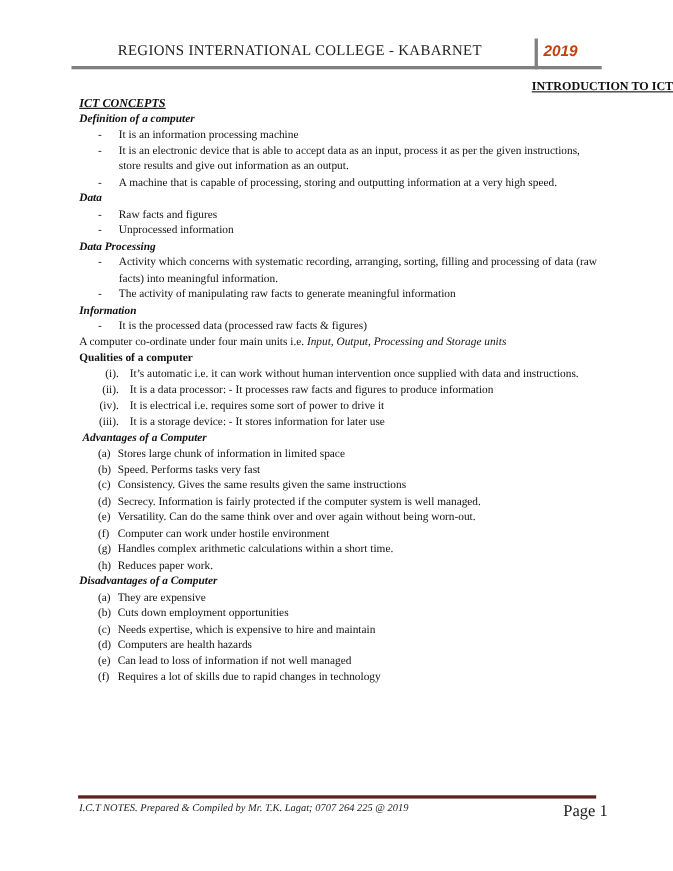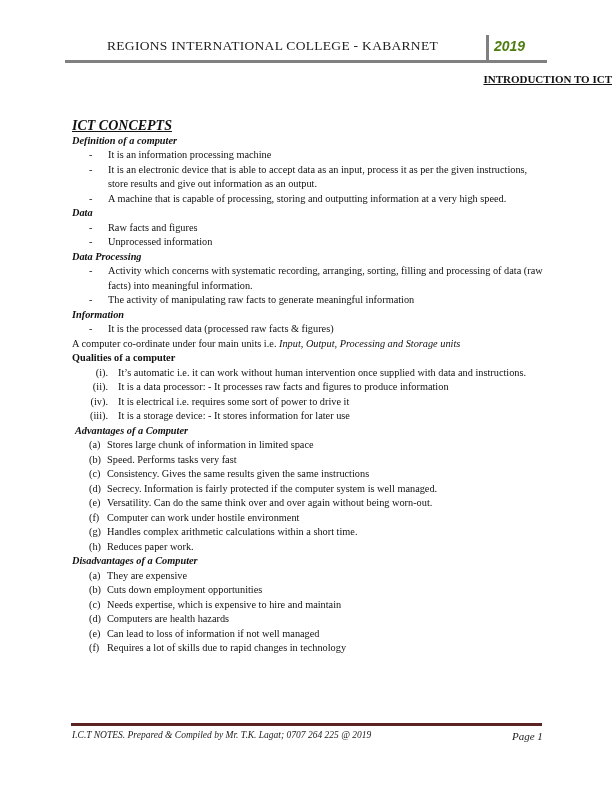--- a/index.html
+++ b/index.html
@@ -2,40 +2,40 @@
 <html><head>
 <meta charset="utf-8">
 <style>
   html, body { margin: 0; padding: 0; background: #ffffff; }
   body { width: 612px; height: 792px; position: relative; overflow: hidden;
          font-family: "Liberation Serif", serif; color: #111; }
   .hdr-title { position: absolute; left: 65px; width: 415px; top: 38px; text-align: center;
                font-family: "Liberation Serif", serif; font-size: 13.5px;
                letter-spacing: 0.3px; color: #222; }
   .hdr-year { position: absolute; left: 494px; top: 38px; font-family: "Liberation Sans", sans-serif;
-              font-style: italic; font-weight: bold; font-size: 14px; color: #4d7c0f; }
+              font-style: italic; font-weight: bold; font-size: 14px; color: #c2410c; }
   .hdr-vline { position: absolute; left: 486px; top: 35px; width: 3px; height: 28px; background: #808080; }
   .hdr-hline { position: absolute; left: 65px; top: 60px; width: 482px; height: 3px; background: #808080; }
   .doc-title { position: absolute; left: 0; width: 612px; top: 73px; text-align: right;
                font-weight: bold; font-size: 11px; text-decoration: underline; }
   .content { position: absolute; left: 72px; top: 87px; width: 475px; font-size: 10.3px; line-height: 14.5px; }
-  .h-main { font-weight: bold; font-style: italic; text-decoration: underline; font-size: 14px; margin-top: 32px; }
+  .h-main { font-weight: bold; font-style: italic; text-decoration: underline; font-size: 11px; }
   .h-sub { font-weight: bold; font-style: italic; font-family: Liberation Serif, serif; }
   .h-bold { font-weight: bold; }
   .dash-item { display: flex; padding-left: 17px; }
   .dash-item .m { width: 19px; flex: none; }
   .roman-item { display: flex; }
   .roman-item .m { width: 36px; flex: none; text-align: right; padding-right: 0; box-sizing: border-box; }
   .roman-item .t { padding-left: 10px; }
   .alpha-item { display: flex; padding-left: 17px; }
   .alpha-item .m { width: 18px; flex: none; }
   .para .it { font-style: italic; }
   .ftr-line { position: absolute; left: 71px; top: 723px; width: 471px; height: 3px; background: #5c2323; }
   .ftr-left { position: absolute; left: 72px; top: 730px; font-style: italic; font-size: 9.5px; color: #222; text-align: center; }
-  .ftr-right { position: absolute; left: 512px; top: 730px; font-style: italic; font-size: 11px; color: #222; }
+  .ftr-right { position: absolute; left: 512px; top: 730px; font-size: 15px; color: #222; }
 </style>
 </head>
 <body>
 
 <div>
   <div class="hdr-title">REGIONS INTERNATIONAL COLLEGE - KABARNET</div>
   <div class="hdr-vline"></div>
   <div class="hdr-year">2019</div>
   <div class="hdr-hline"></div>
 </div>

